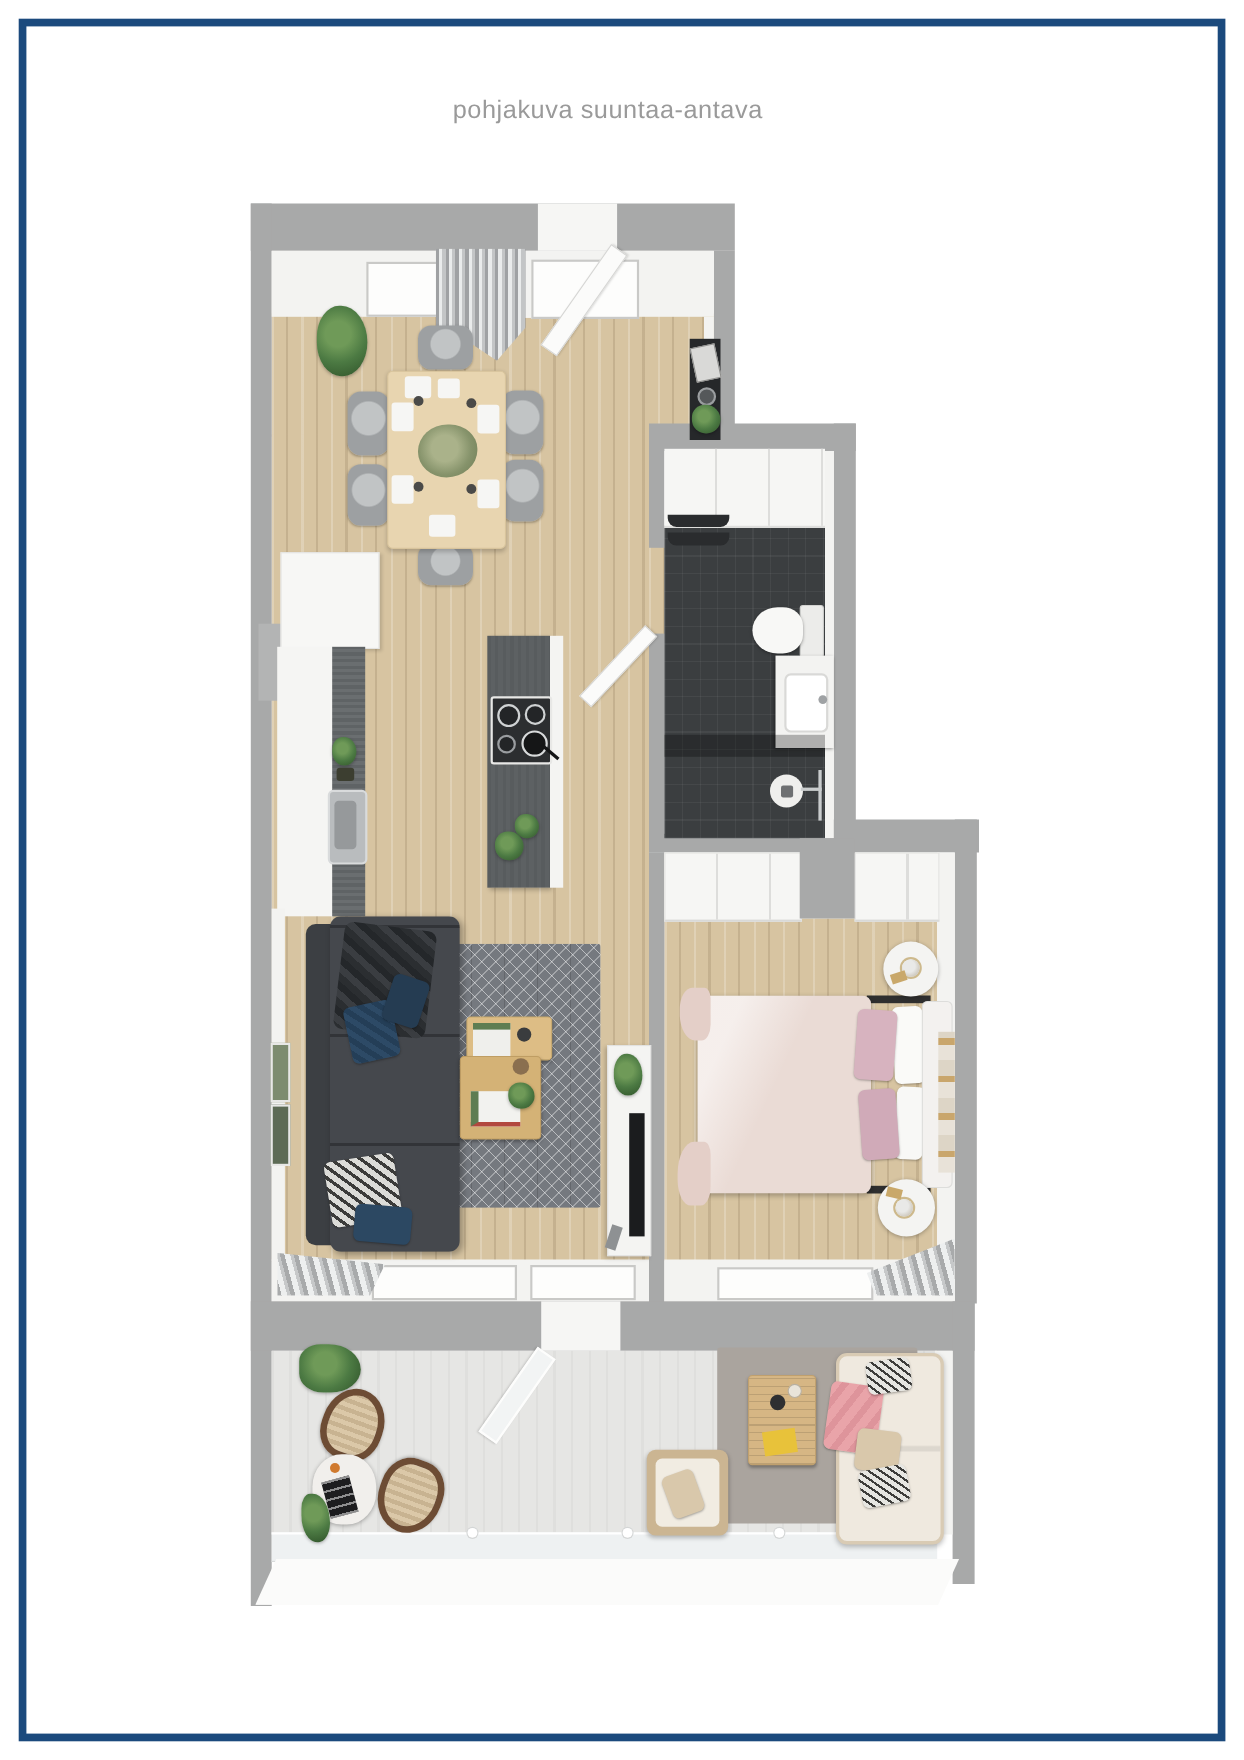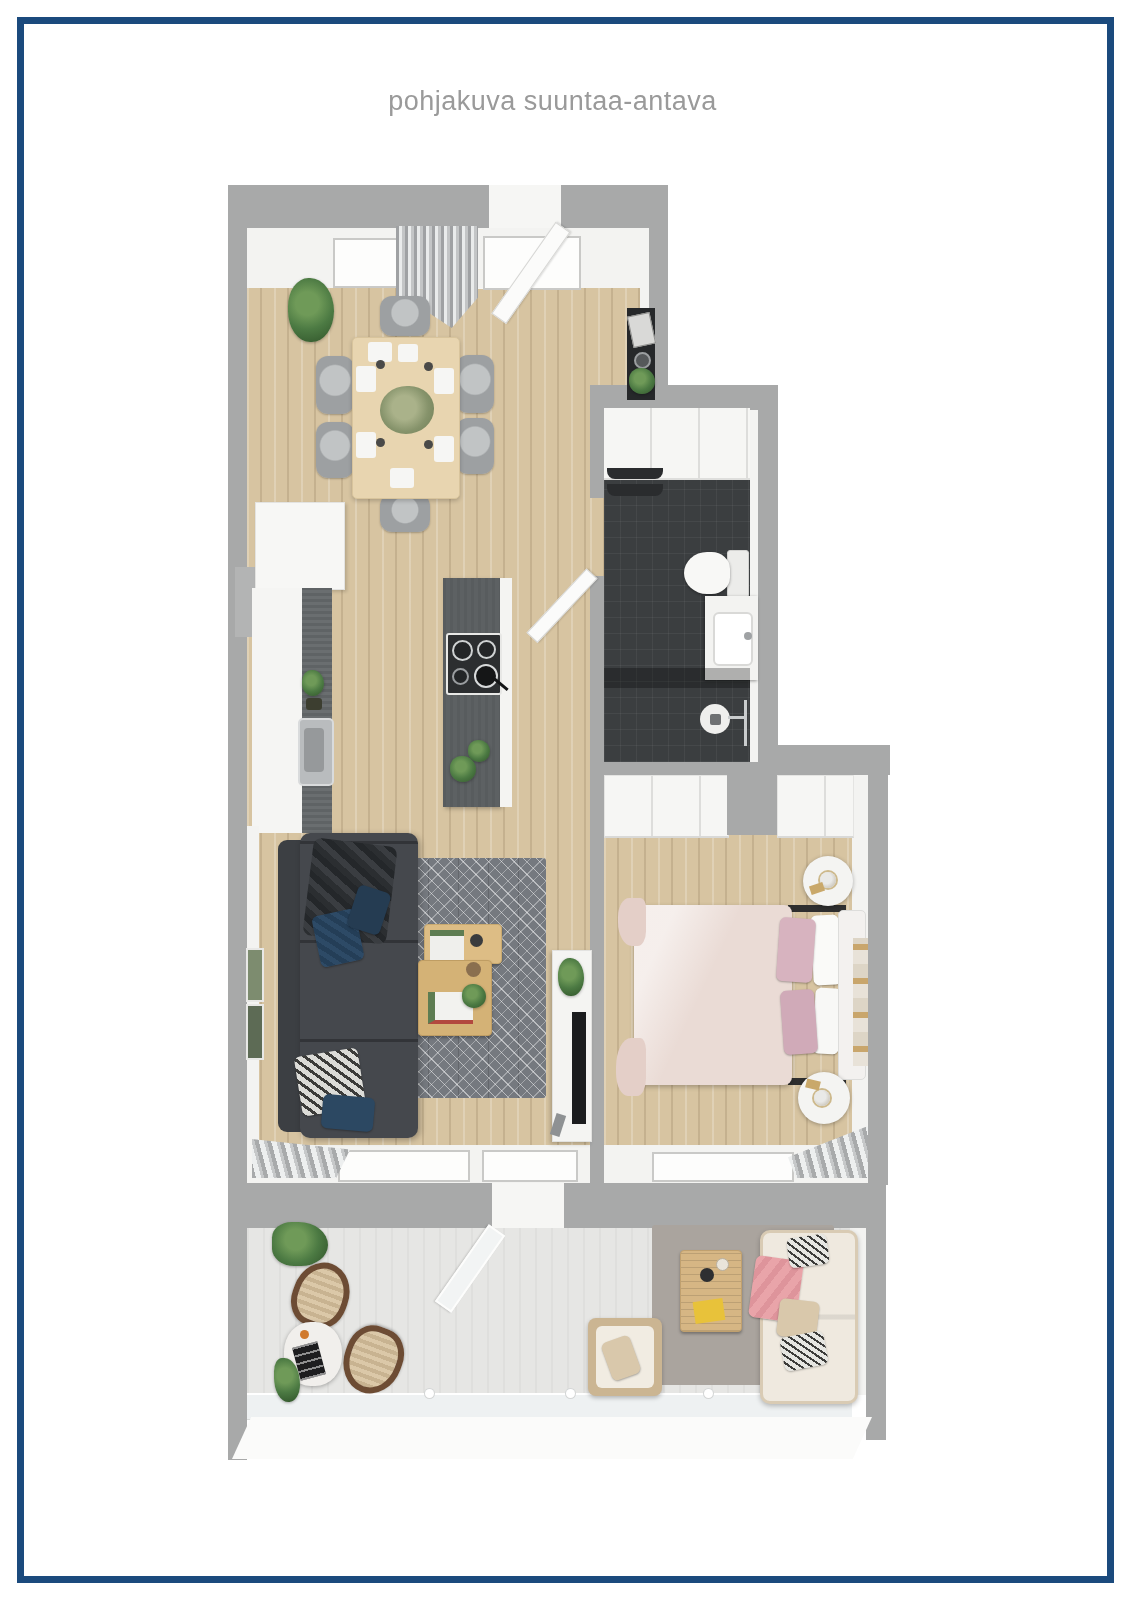--- a/index.html
+++ b/index.html
@@ -1,21 +1,21 @@
 <!DOCTYPE html>
 <html style="--navy: #1b4a7d; --title-gray: #9a9a9a; --wall: #a8a9a9; --face: #f3f3f1; --wood: #d7c4a1; --bath: #3b3e40; --island: #5d6163; --rug: #75797f; --sofa: #45484d; --bed: #eadbd5; --pink: #d7b3bf; --green: #4c7a43; --chair: #9da0a2; --balcony: #e6e6e4; --out-rug: #aaa49e; --table-wood: #e8d5b0;"><head>
 <meta charset="utf-8">
 <style>
   html,body{margin:0;padding:0;width:1131px;height:1600px;background:#ffffff;
     font-family:"Liberation Sans",sans-serif;overflow:hidden;position:relative}
   .abs{position:absolute}
   
   .frame{left:17px;top:17px;right:17px;bottom:17px;border:7px solid var(--navy,#1b4a7d)}
   .title{left:0;top:86px;width:1105px;text-align:center;color:var(--title-gray,#9a9a9a);
-    font-size:27px;letter-spacing:.5px}
+    font-size:23px;letter-spacing:.5px}
   
   .wall{background:var(--wall,#a8a9a9)}
   .face{background:var(--face,#f3f3f1)}
   .white{background:#f6f6f4}
   .wood{background-color:var(--wood,#d7c4a1);
     background-image:repeating-linear-gradient(90deg,rgba(255,255,255,.22) 0 2px,rgba(0,0,0,0) 2px 13px,rgba(101,78,48,.16) 13px 15px,rgba(0,0,0,0) 15px 27px)}
   .winframe{background:#fdfdfc;border:2px solid #c9c9c7}
   .door{background:#fbfbfa;border:1px solid #d6d6d4;box-shadow:1px 1px 2px rgba(0,0,0,.15)}
   .curtain{background:repeating-linear-gradient(90deg,#9fa1a3 0 3px,#e9ebeb 3px 6px,#c3c5c6 6px 9px)}
   .curtain2{background:repeating-linear-gradient(75deg,#a8aaab 0 4px,#edefef 4px 9px,#c6c8c9 9px 12px)}

